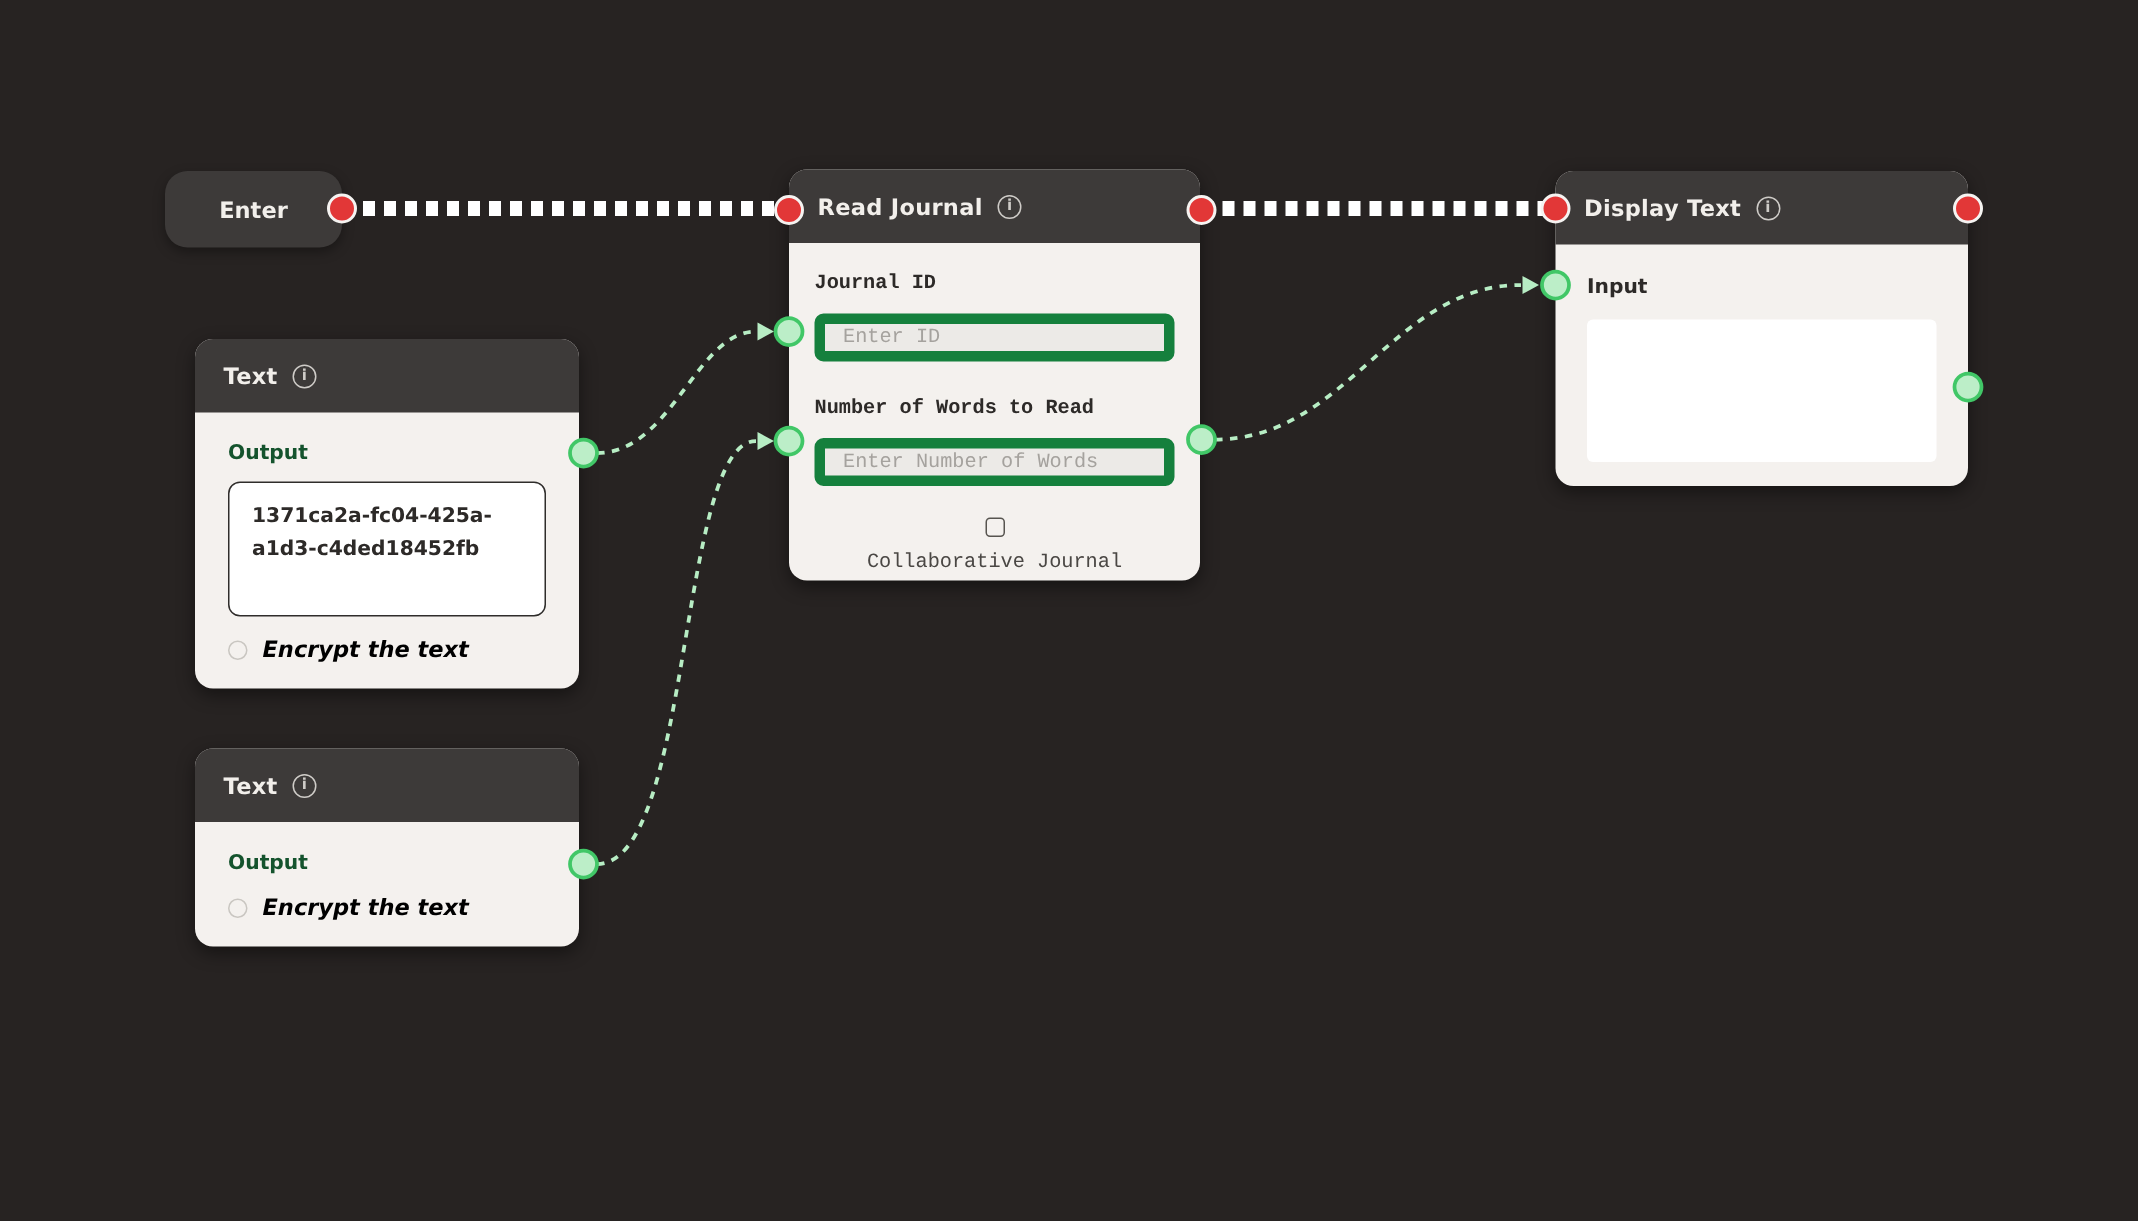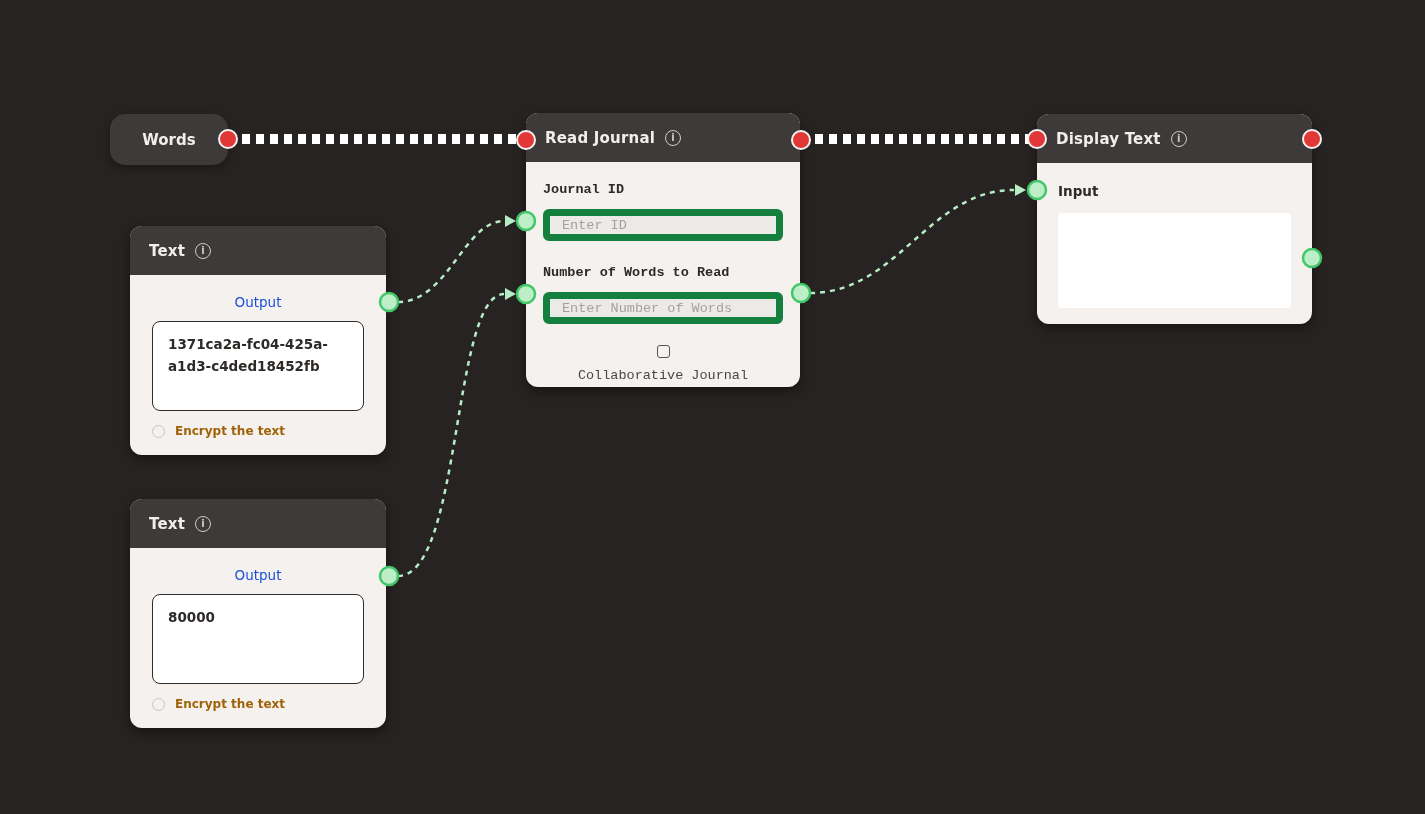--- a/index.html
+++ b/index.html
@@ -84,36 +84,36 @@
     margin-top:14px; height:95px; background:#ffffff; border-radius:4px;
     font-size:13.5px; color:#2d2a28; padding:10px 14px;
   }
 
   
   .text-node { width:256px; left:110px;margin-left:20px; }
   #node-text-1 { top:226px; }
   #node-text-2 { top:499px; }
   .text-node .body { padding:19px 22px 17px; }
   .output-row {
-    display:flex; justify-content:center;
-    font-size:13.5px; font-weight:normal; color:#1d4ed8;
+    display:flex; justify-content:flex-start;
+    font-size:13.5px; font-weight:bold; color:#14532d;
   }
   .text-node .text-box { margin-top:11px; }
-  .text-node .chk-row { margin-top:13px; font-size:12px; font-weight:bold; color:#a16207; }
+  .text-node .chk-row { margin-top:13px; font-size:15px; font-weight:bold; color:#000000;font-style:italic; }
 
   
   svg.wires { position:absolute; inset:0; width:1425px; height:814px; pointer-events:none; }
 </style>
 </head>
 <body>
 
 <div class="canvas">
 
   <div class="node" id="node-start">
-    <span>Words</span>
+    <span>Enter</span>
   </div>
 
   <div class="node" id="node-read-journal">
     <div class="node-header">
       <span>Read Journal</span>
       <span class="info-icon">i</span>
     </div>
     <div class="body">
       <label class="field-label">Journal ID</label>
       <input class="field-input" type="text" placeholder="Enter ID" style="">
@@ -156,21 +156,20 @@
 
   <div class="node text-node" id="node-text-2">
     <div class="node-header">
       <span>Text</span>
       <span class="info-icon">i</span>
     </div>
     <div class="body">
       <div class="output-row">
         <span>Output</span>
       </div>
-      <textarea class="text-box" style="">80000</textarea>
       <div class="chk-row">
         <span class="chk-circle"></span>
         <span>Encrypt the text</span>
       </div>
     </div>
   </div>
 
   <svg class="wires" xmlns="http://www.w3.org/2000/svg">
 
     <path d="M 228 139 L 526 139" stroke="#ffffff" stroke-width="10" stroke-dasharray="8 6" fill="none"></path>

